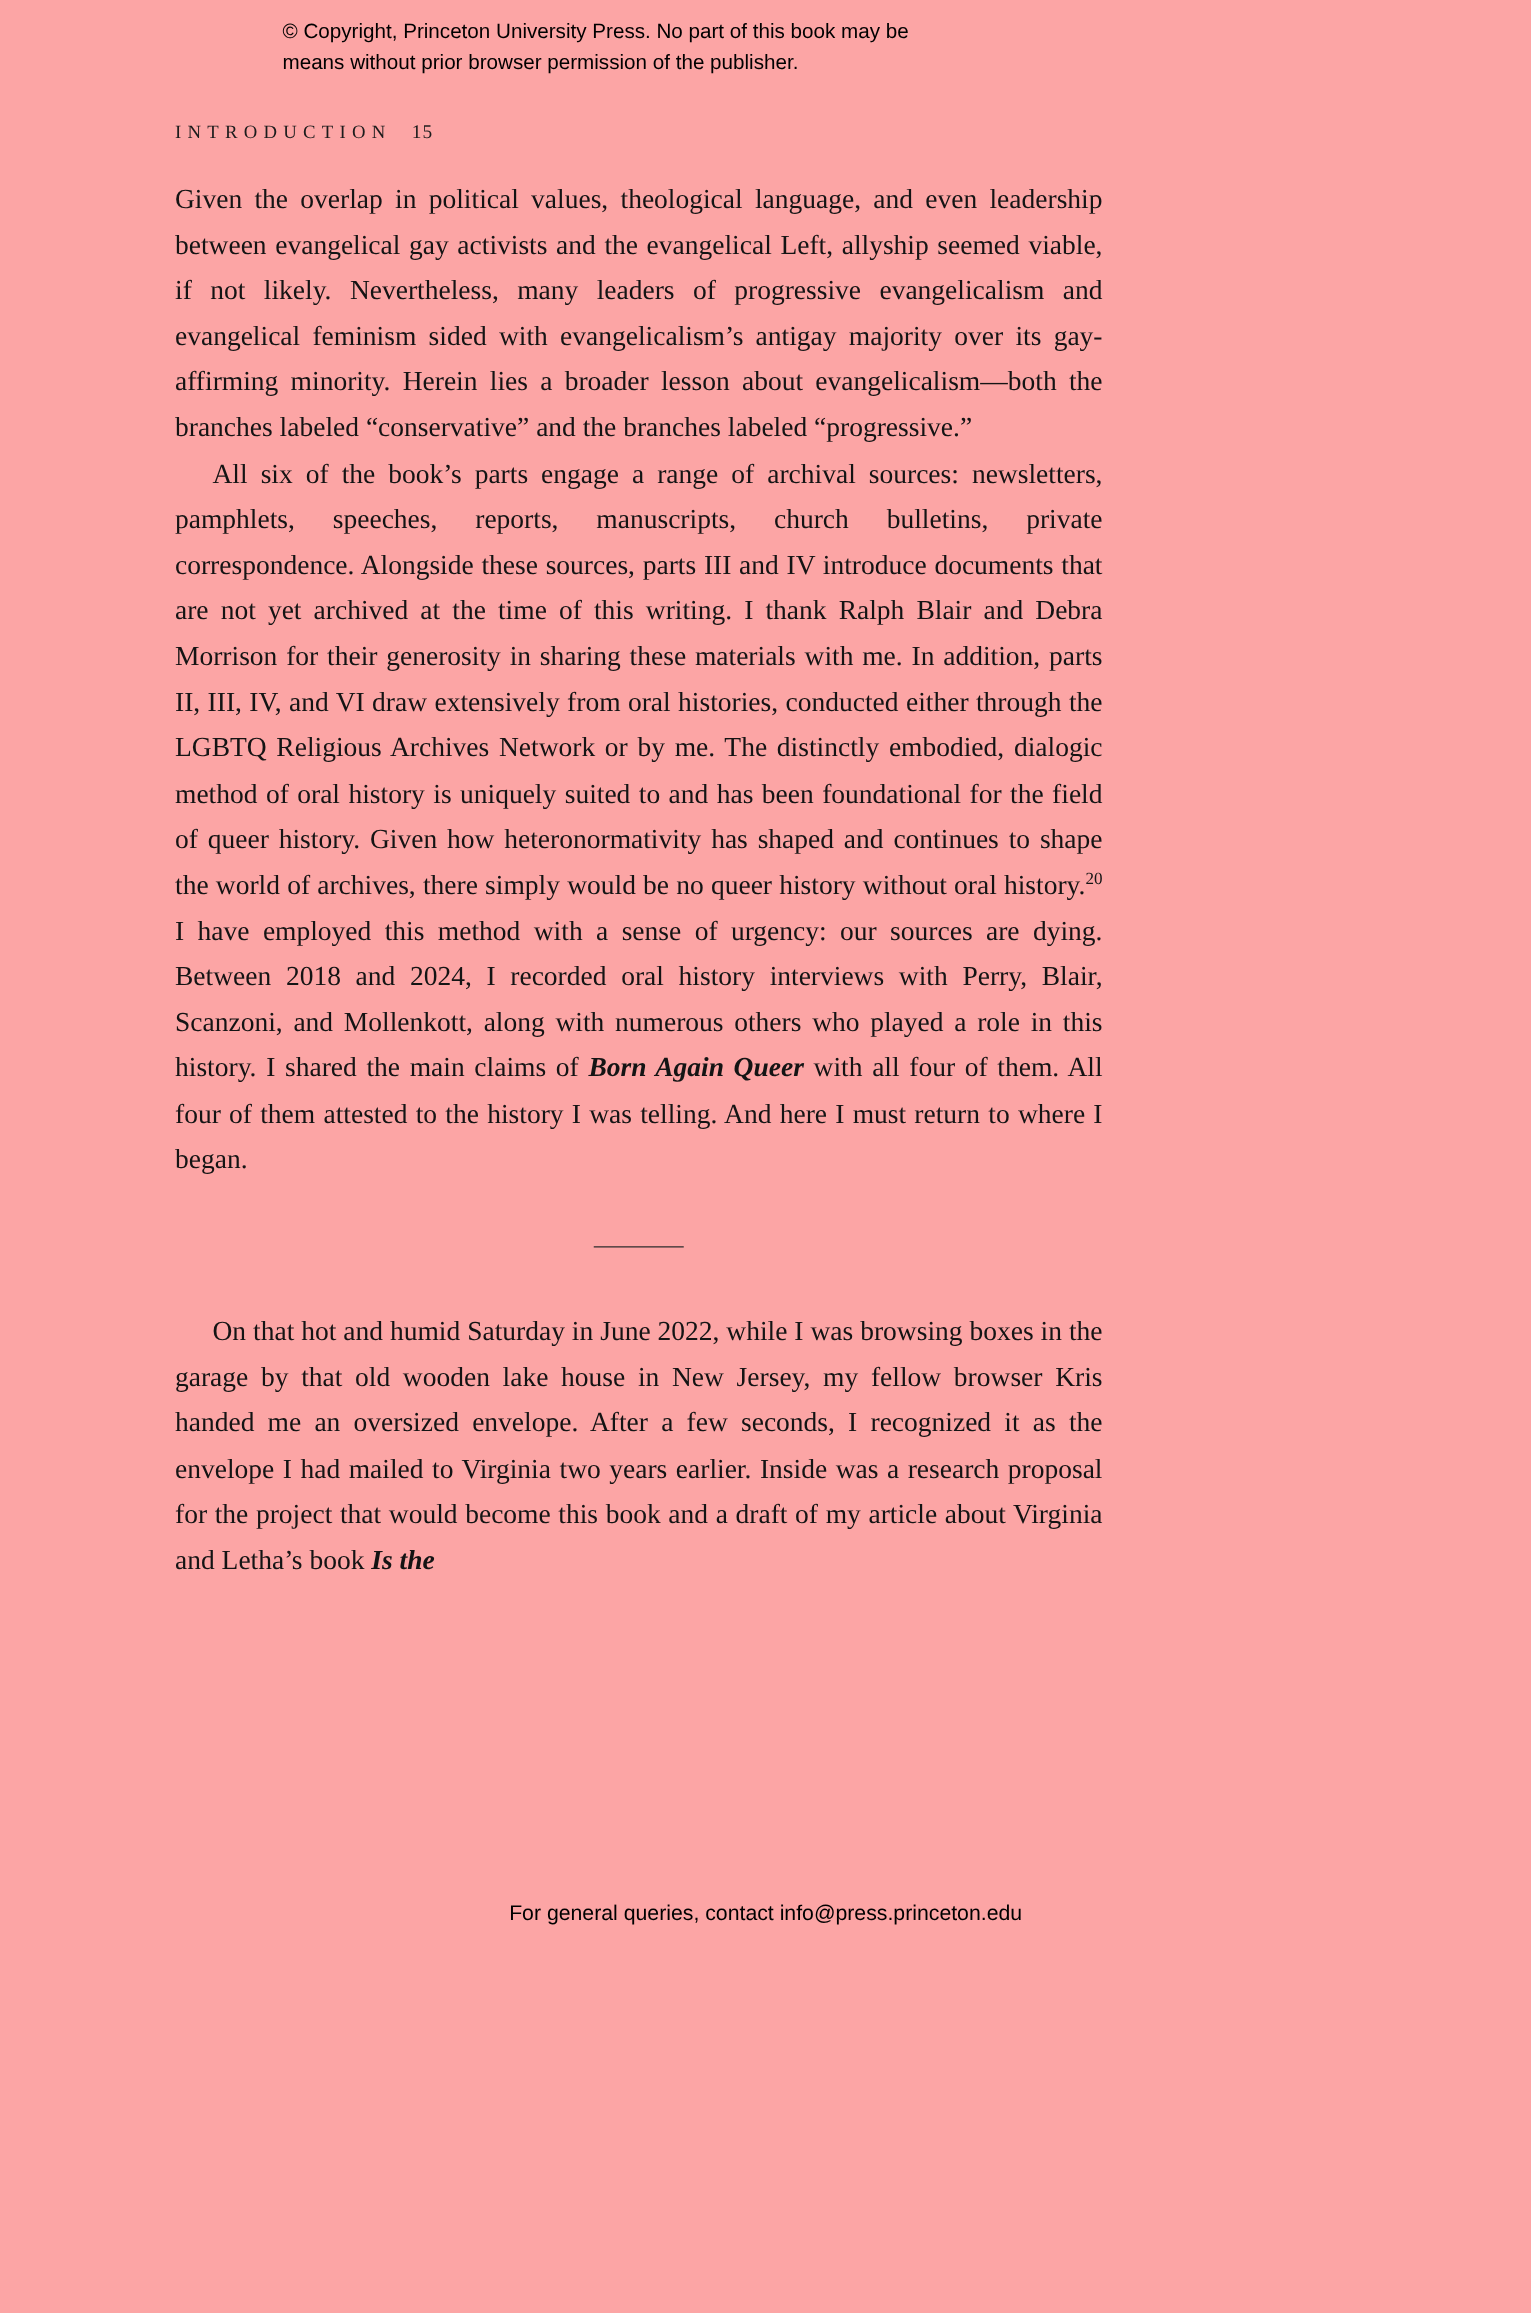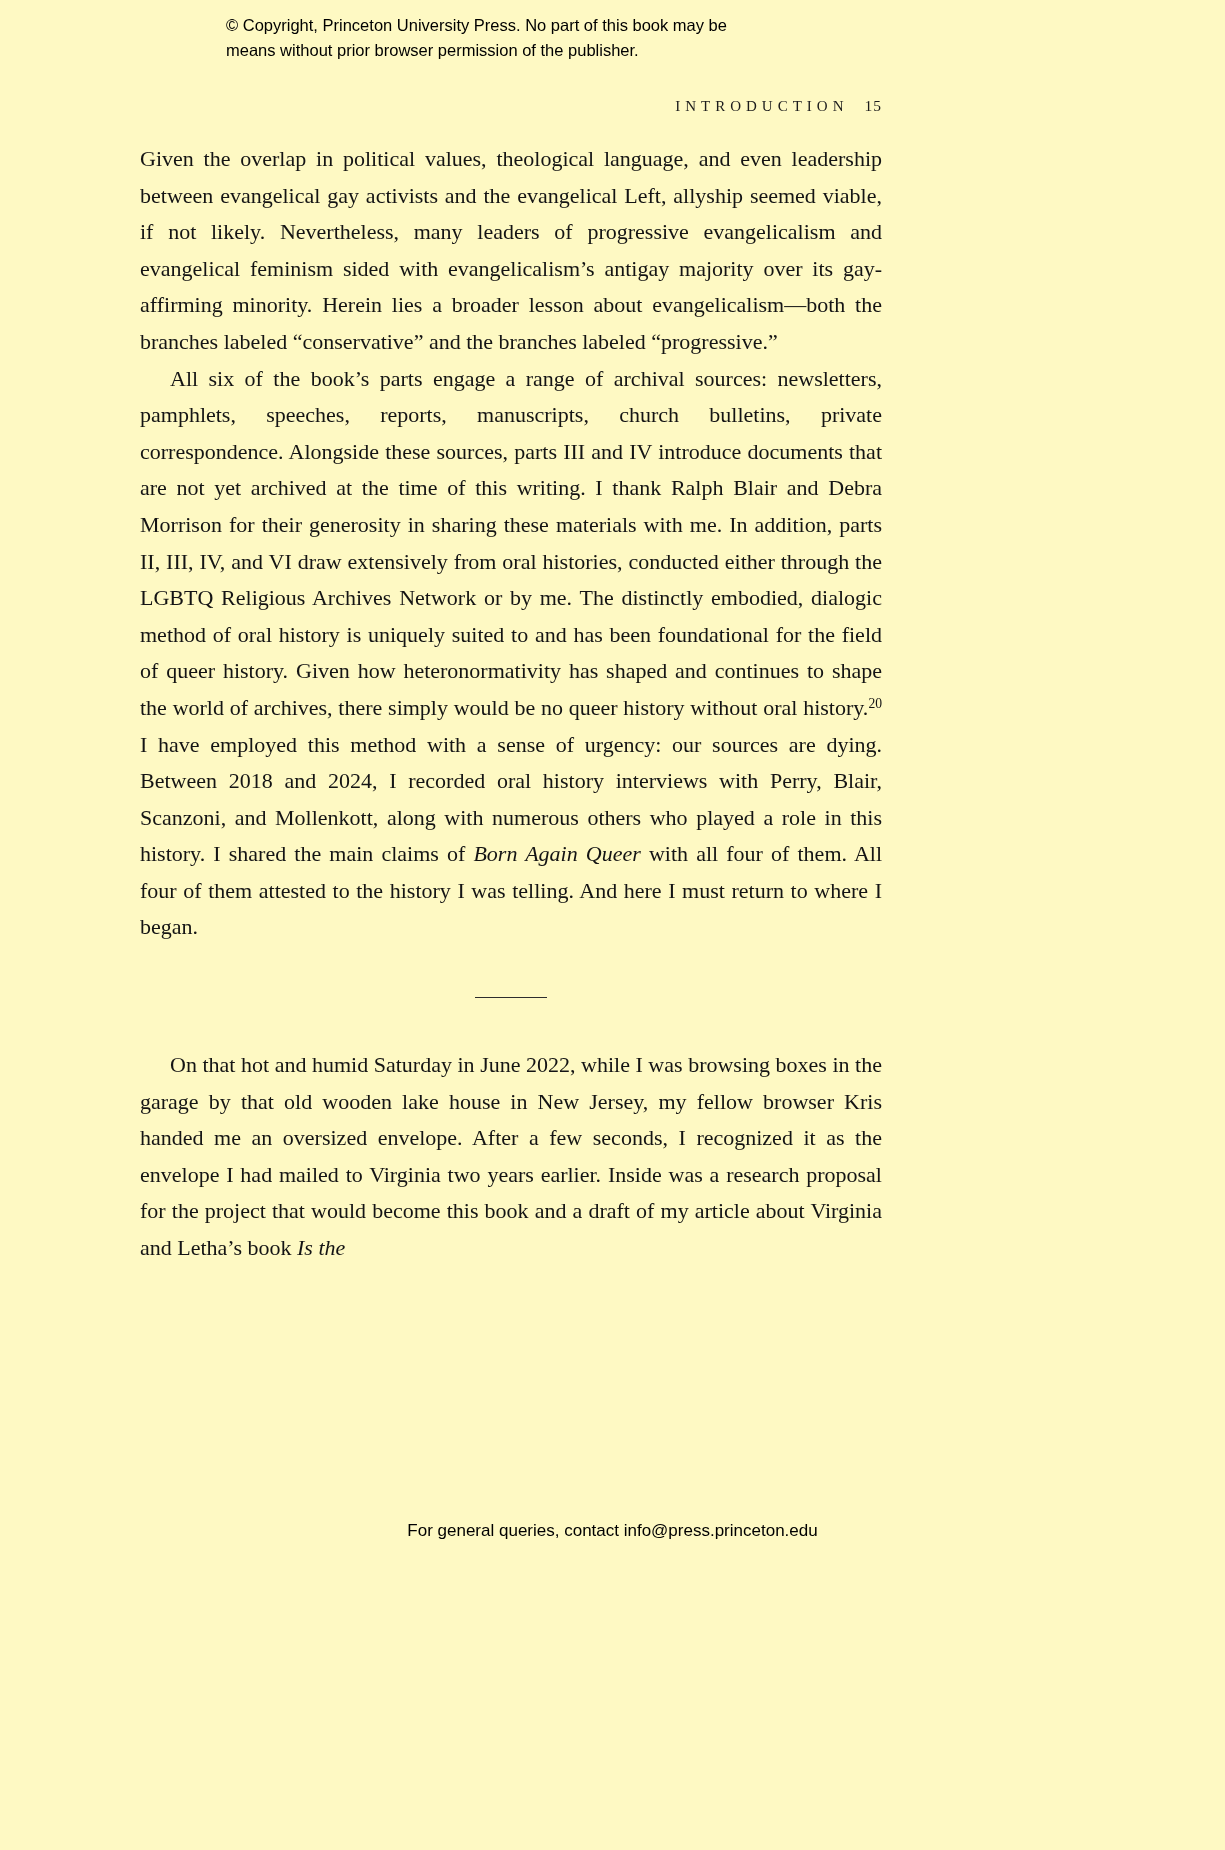--- a/index.html
+++ b/index.html
@@ -4,42 +4,42 @@
 <style>
   html, body {
     margin: 0;
     padding: 0;
     background: #e9e9e9;
   }
   .page {
     position: relative;
     width: 1225px;
     height: 1850px;
-    background: #fef9c3;
+    background: #fca5a5;
     margin: 0 auto;
     font-family: "Liberation Serif", serif;
     color: #161616;
     overflow: hidden;
   }
   .copyright {
     position: absolute;
     top: 13px;
     left: 226px;
     width: 640px;
     font-family: "Liberation Sans", sans-serif;
     font-size: 16.5px;
     line-height: 25px;
     color: #000000;
   }
   .running-head {
     position: absolute;
     top: 97px;
     left: 140px;
     width: 742px;
-    text-align: right;
+    text-align: left;
     font-size: 15px;
     color: #1c1c1c;
   }
   .rh-title {
     letter-spacing: 5px;
   }
   .rh-page {
     margin-left: 16px;
     letter-spacing: 1px;
     font-size: 15.5px;
@@ -56,20 +56,21 @@
   }
   .para {
     margin: 0;
     padding: 0;
   }
   .para.indent {
     text-indent: 30px;
   }
   .italic {
     font-style: italic;
+    font-weight: bold;
   }
   .footnote-ref {
     font-size: 0.62em;
     vertical-align: 0.55em;
     line-height: 0;
   }
   .section-break {
     width: 72px;
     height: 0;
     border-top: 1.6px solid #2d2d2d;

